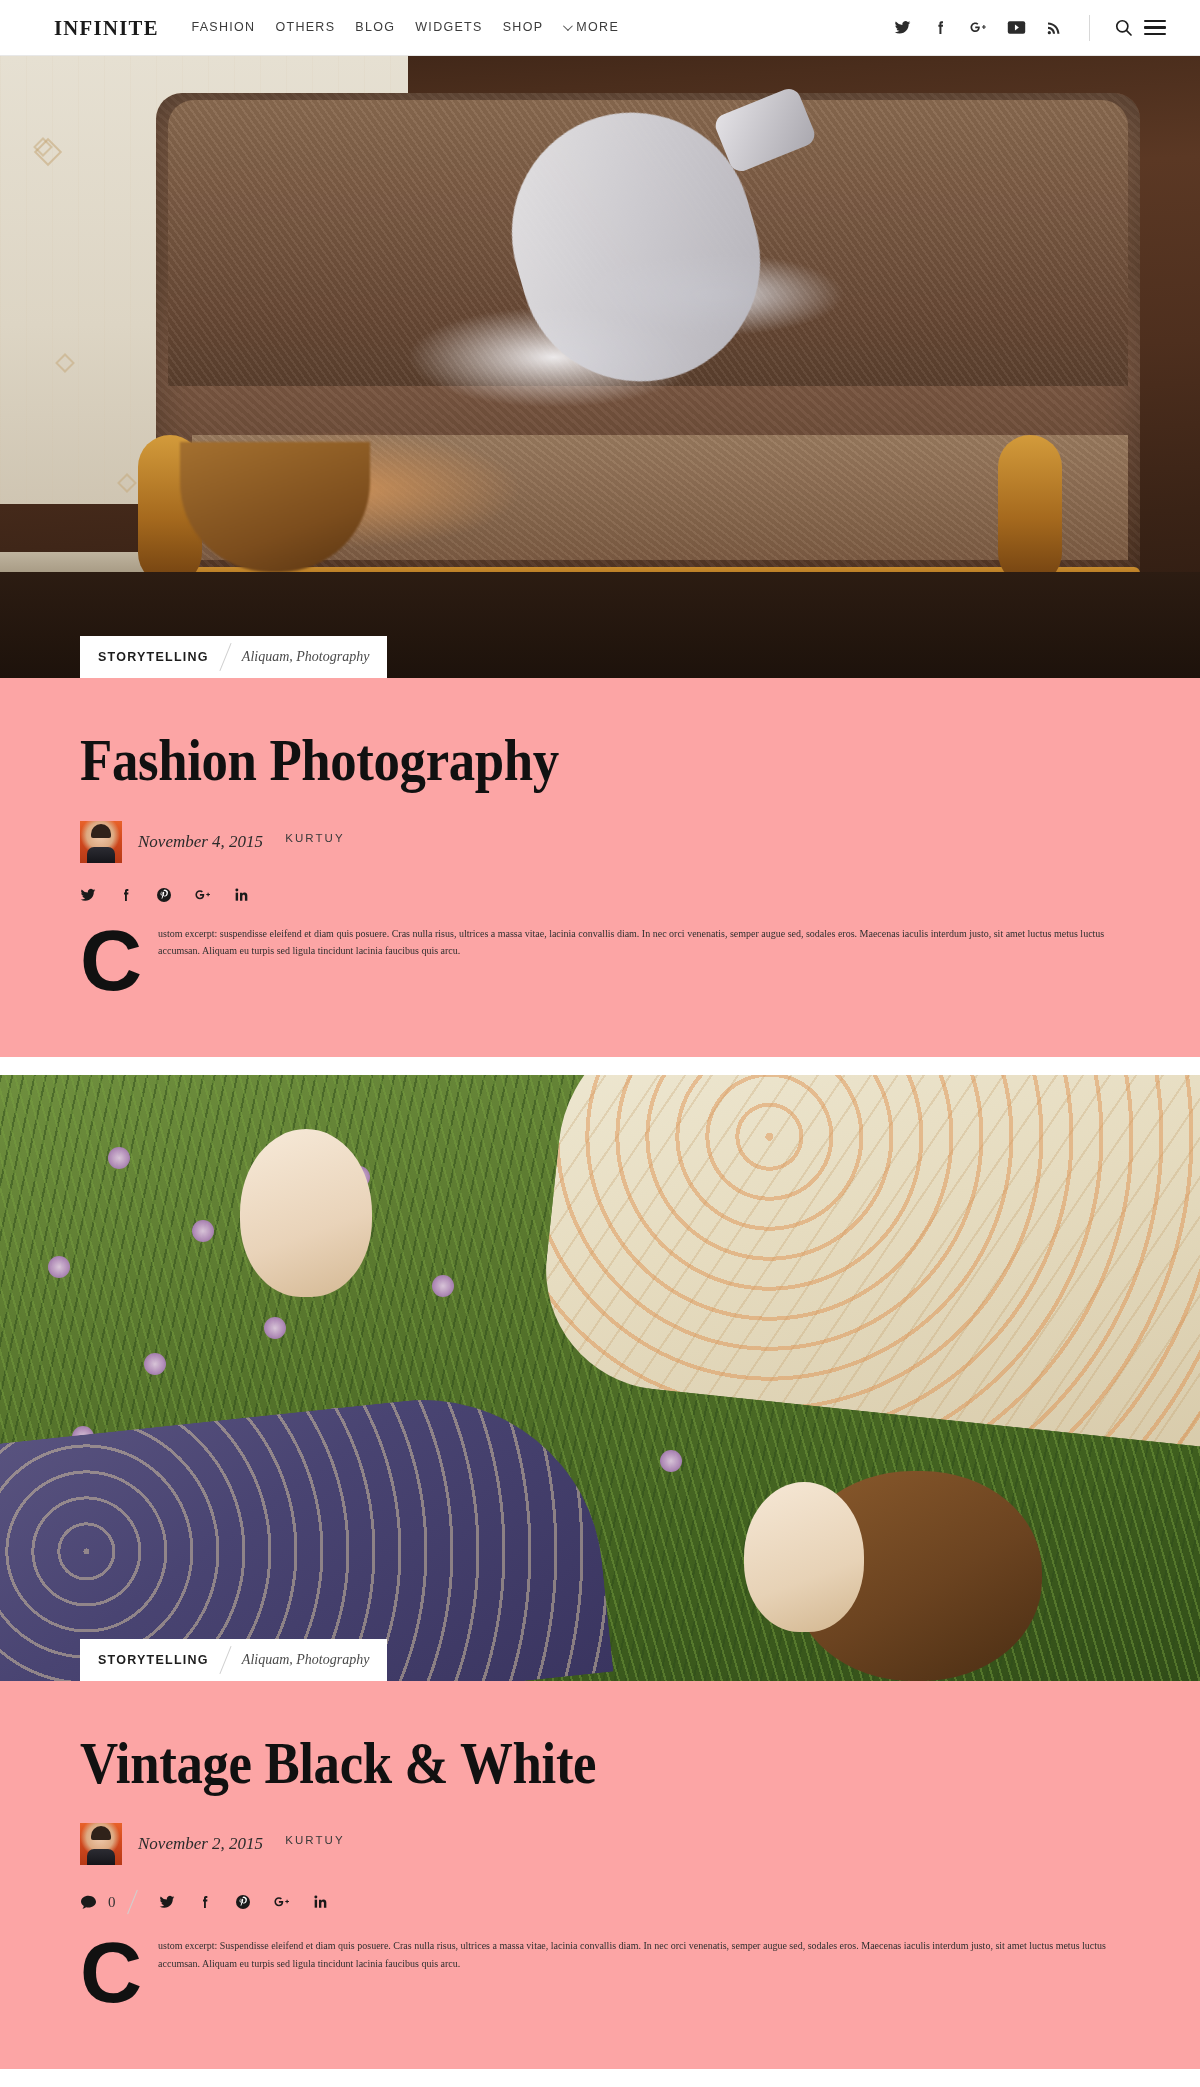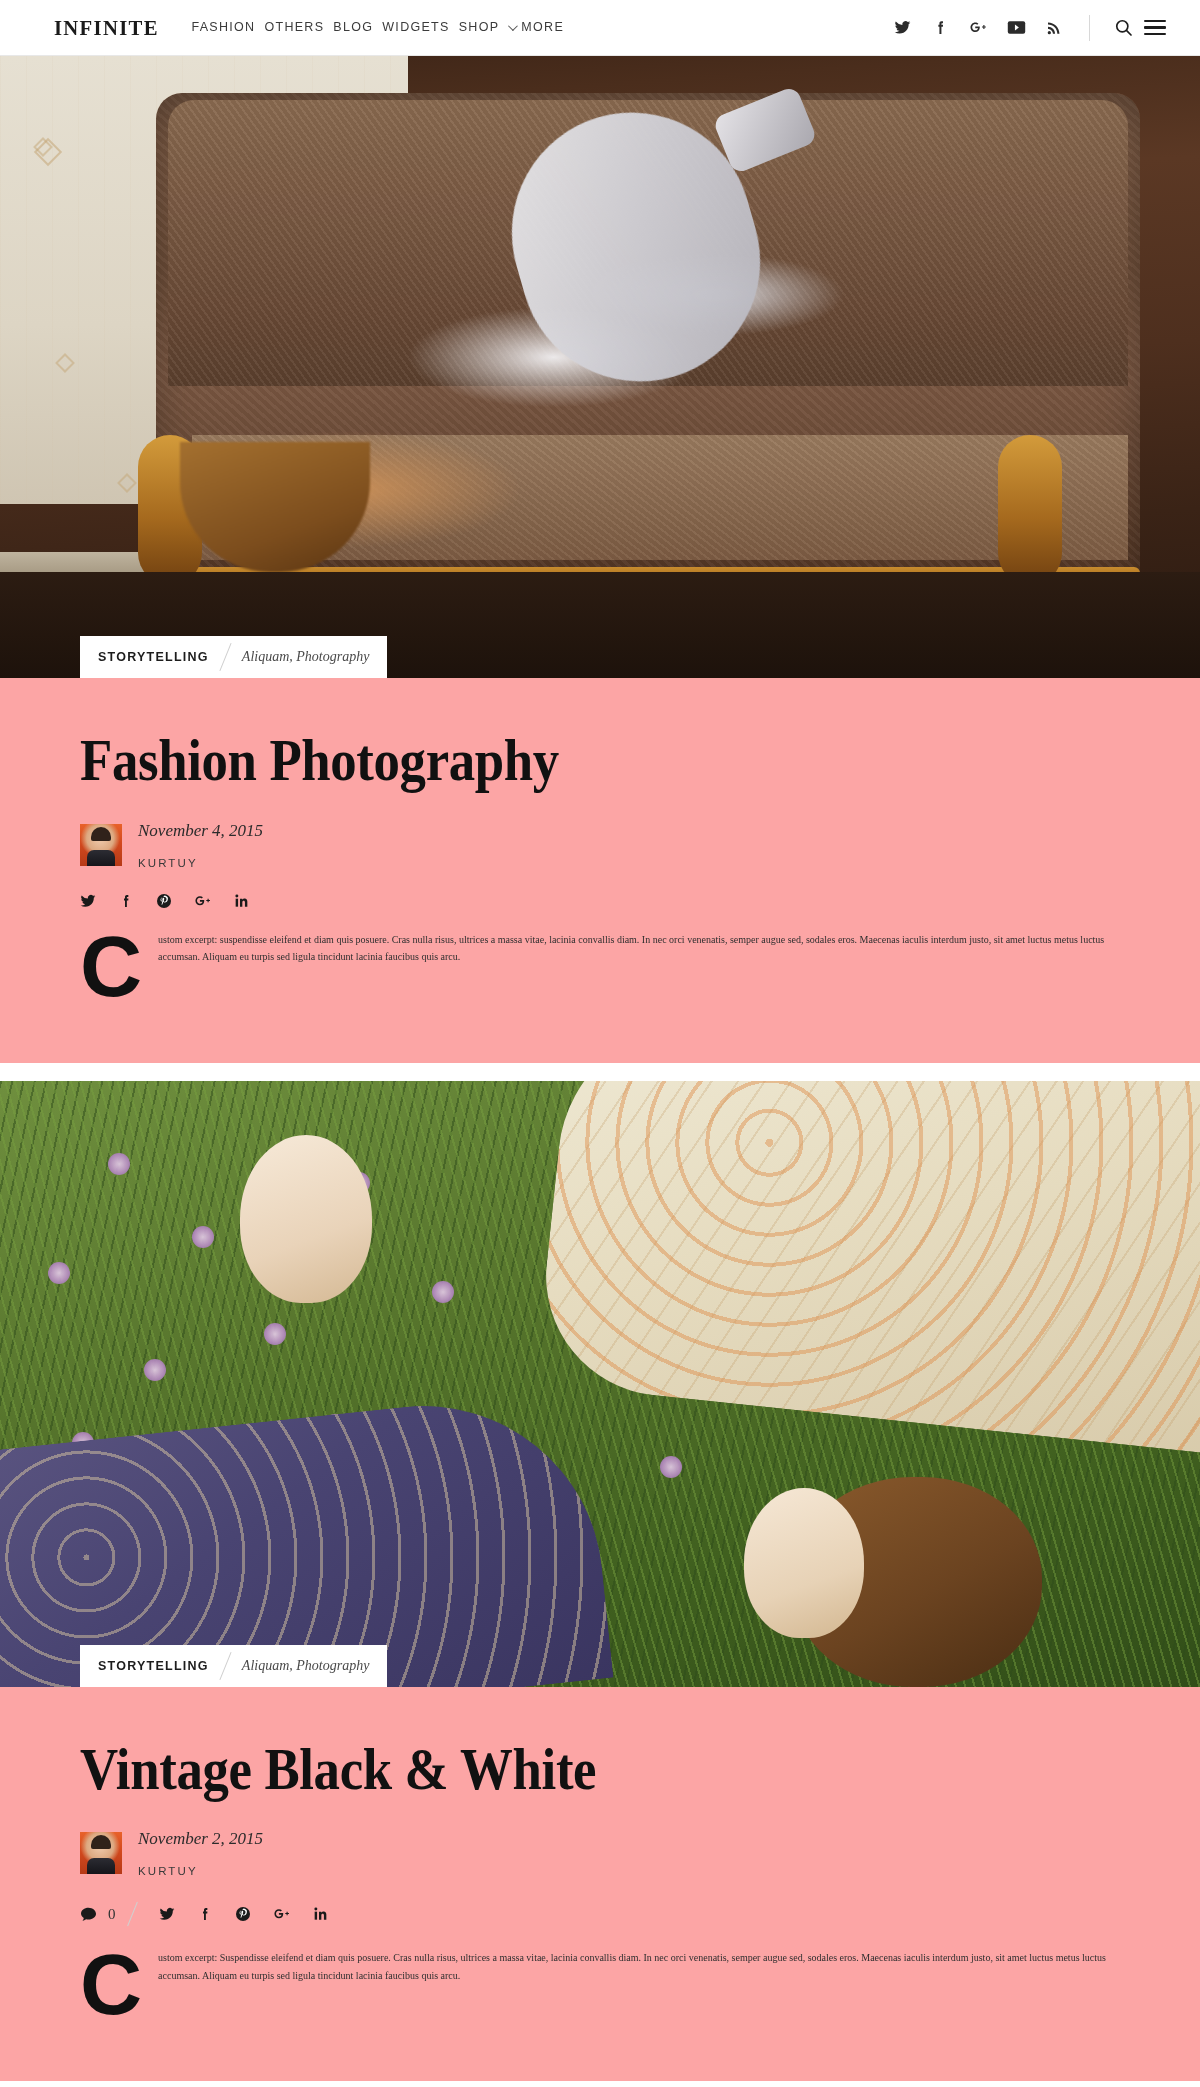--- a/index.html
+++ b/index.html
@@ -32,21 +32,21 @@
     margin-right: 26px;
     margin-left: 30px;
     white-space: nowrap;
     line-height: 1;
     transform: scaleX(0.94);
     transform-origin: left center;
   }
   .mainnav {
     display: flex;
     align-items: flex-end;
-    gap: 9px;
+    gap: 20px;
     list-style: none;
   }
   .mainnav li {
     font-size: 12.5px;
     letter-spacing: 1.3px;
     color: #3b3b3b;
     text-transform: uppercase;
     cursor: pointer;
     white-space: nowrap;
     line-height: 1;
@@ -318,21 +318,21 @@
     content: "";
     position: absolute; left: 7px; bottom: 0; width: 28px; height: 16px;
     background: linear-gradient(180deg, #2c2c33 0%, #15151a 100%);
     border-radius: 7px 7px 0 0;
   }
   .avatar::before {
     content: "";
     position: absolute; left: 11px; top: 3px; width: 20px; height: 14px;
     background: #30221a; border-radius: 10px 10px 2px 2px;
   }
-  .meta-text { display: flex; flex-direction: column; gap: 16px; }
+  .meta-text { display: flex; gap: 22px; }
   .post-date {
     font-family: "Liberation Serif", serif;
     font-style: italic;
     font-size: 17px;
     color: #2b2b2b;
   }
   .post-author {
     font-size: 11.5px;
     letter-spacing: 2.1px;
     color: #3a3a3a;

